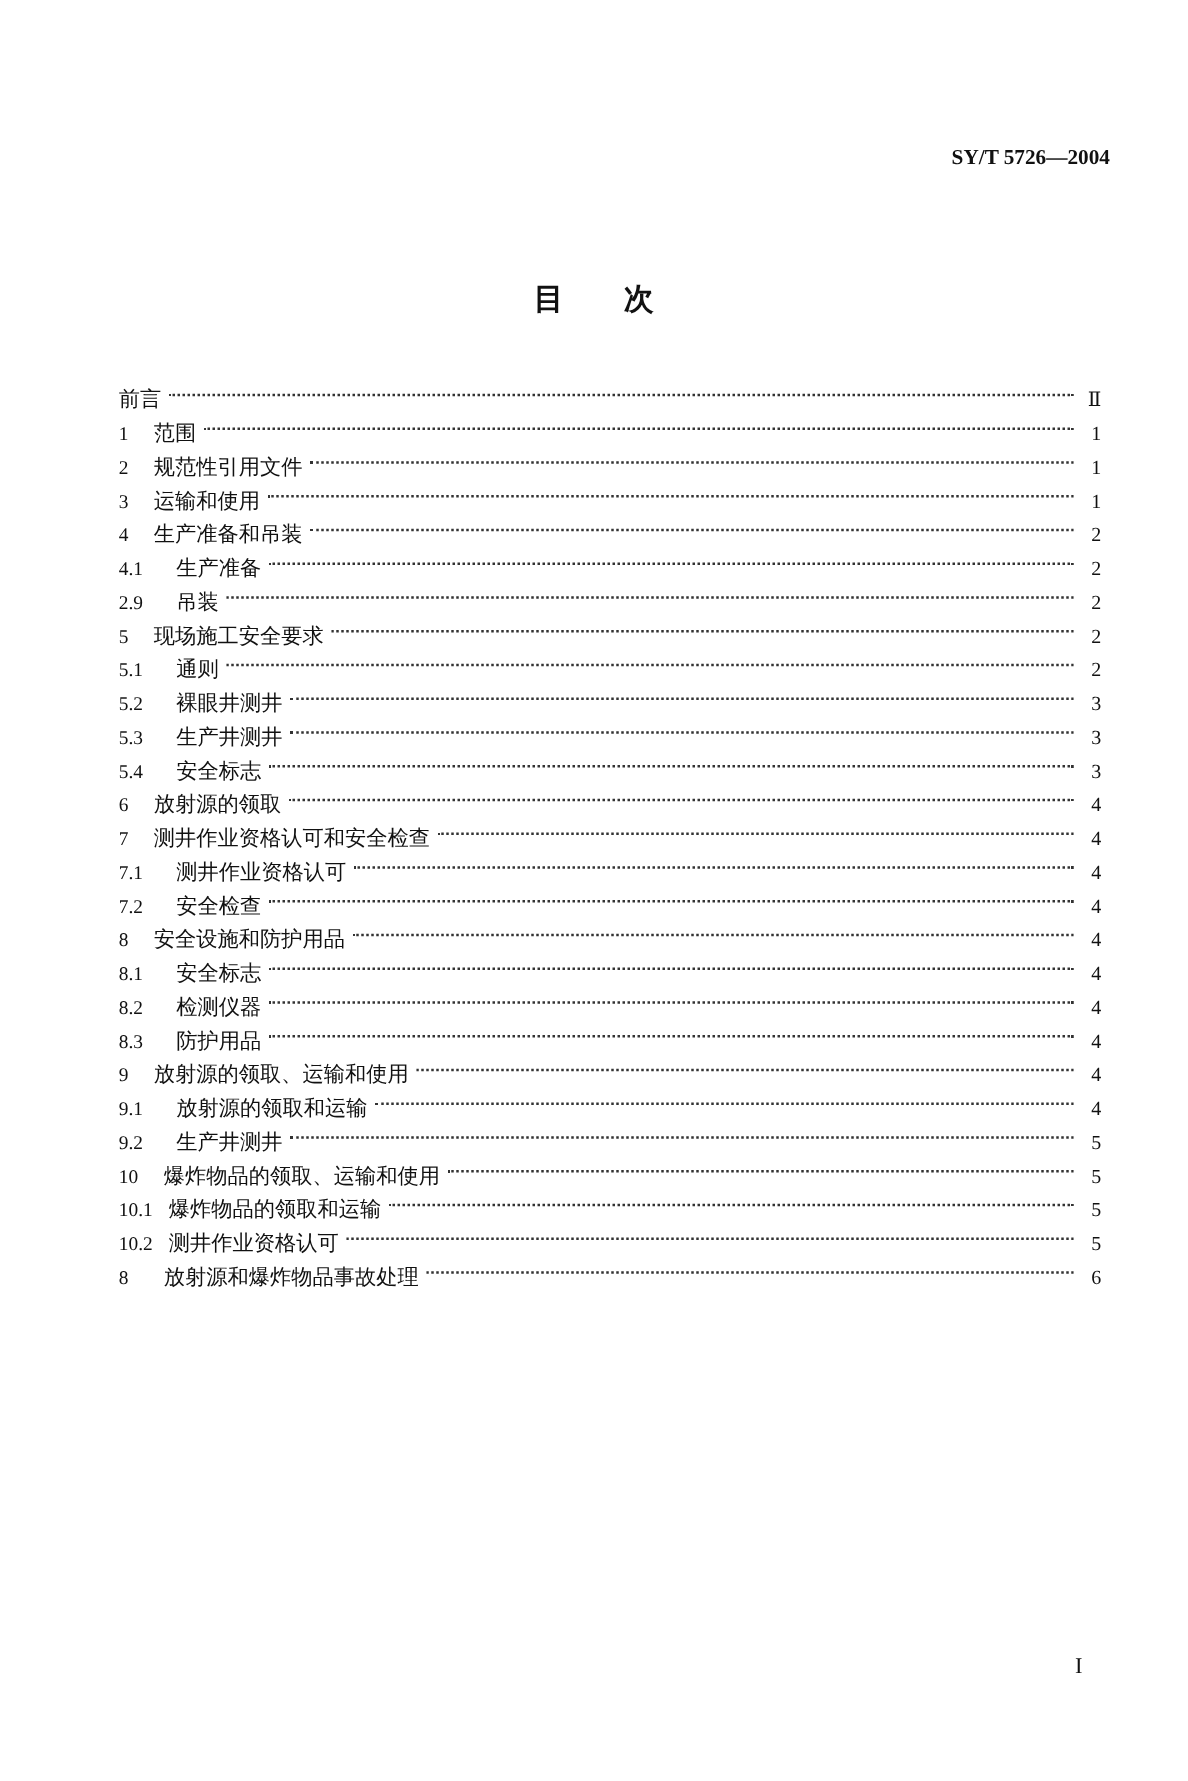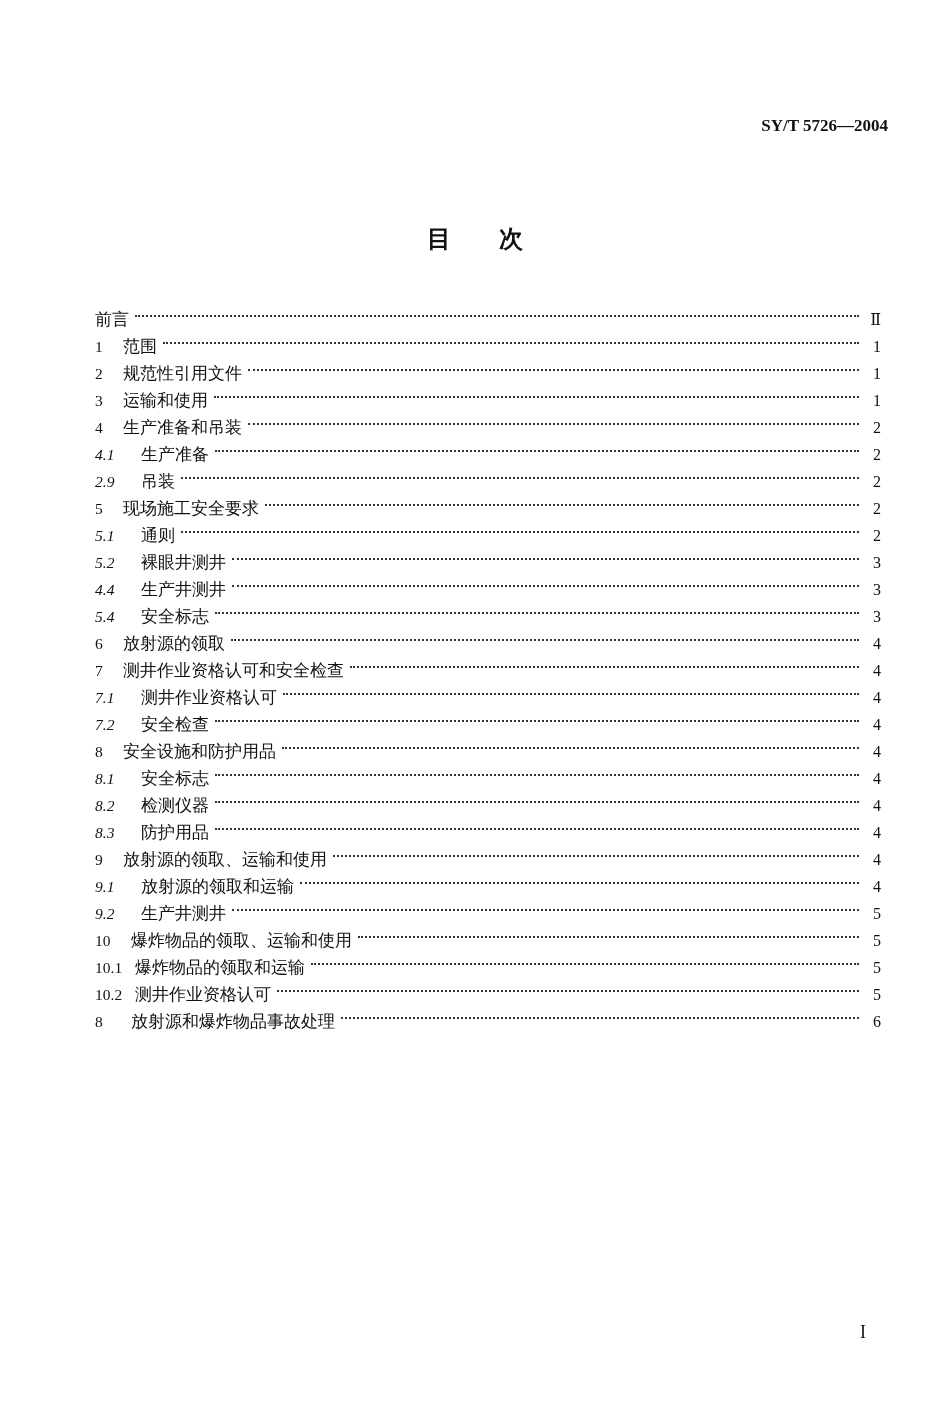--- a/index.html
+++ b/index.html
@@ -51,21 +51,21 @@
       line-height: 27px;
       font-size: 15px;
       white-space: nowrap;
     }
     .toc-num {
       font-family: "Liberation Serif", "DejaVu Serif", serif;
       font-size: 15.5px;
       flex: 0 0 auto;
     }
     .toc-row.l1 .toc-num { width: 28px; }
-    .toc-row.l2 .toc-num { width: 46px; font-style: italic; }
+    .toc-row.l2 .toc-num { width: 46px; }
     .toc-row.l1w .toc-num { width: 36px; }
     .toc-row.l2w .toc-num { width: 40px; }
     .toc-label {
       font-family: "DejaVu Sans", sans-serif;
       font-size: 17px;
       flex: 0 0 auto;
       padding-right: 6px;
     }
     .toc-leader {
       flex: 1 1 auto;
@@ -159,21 +159,21 @@
       <span class="toc-leader"></span>
       <span class="toc-page">2</span>
     </div>
     <div class="toc-row l2">
       <span class="toc-num">5.2</span>
       <span class="toc-label">裸眼井测井</span>
       <span class="toc-leader"></span>
       <span class="toc-page">3</span>
     </div>
     <div class="toc-row l2">
-      <span class="toc-num">4.4</span>
+      <span class="toc-num">5.3</span>
       <span class="toc-label">生产井测井</span>
       <span class="toc-leader"></span>
       <span class="toc-page">3</span>
     </div>
     <div class="toc-row l2">
       <span class="toc-num">5.4</span>
       <span class="toc-label">安全标志</span>
       <span class="toc-leader"></span>
       <span class="toc-page">3</span>
     </div>

